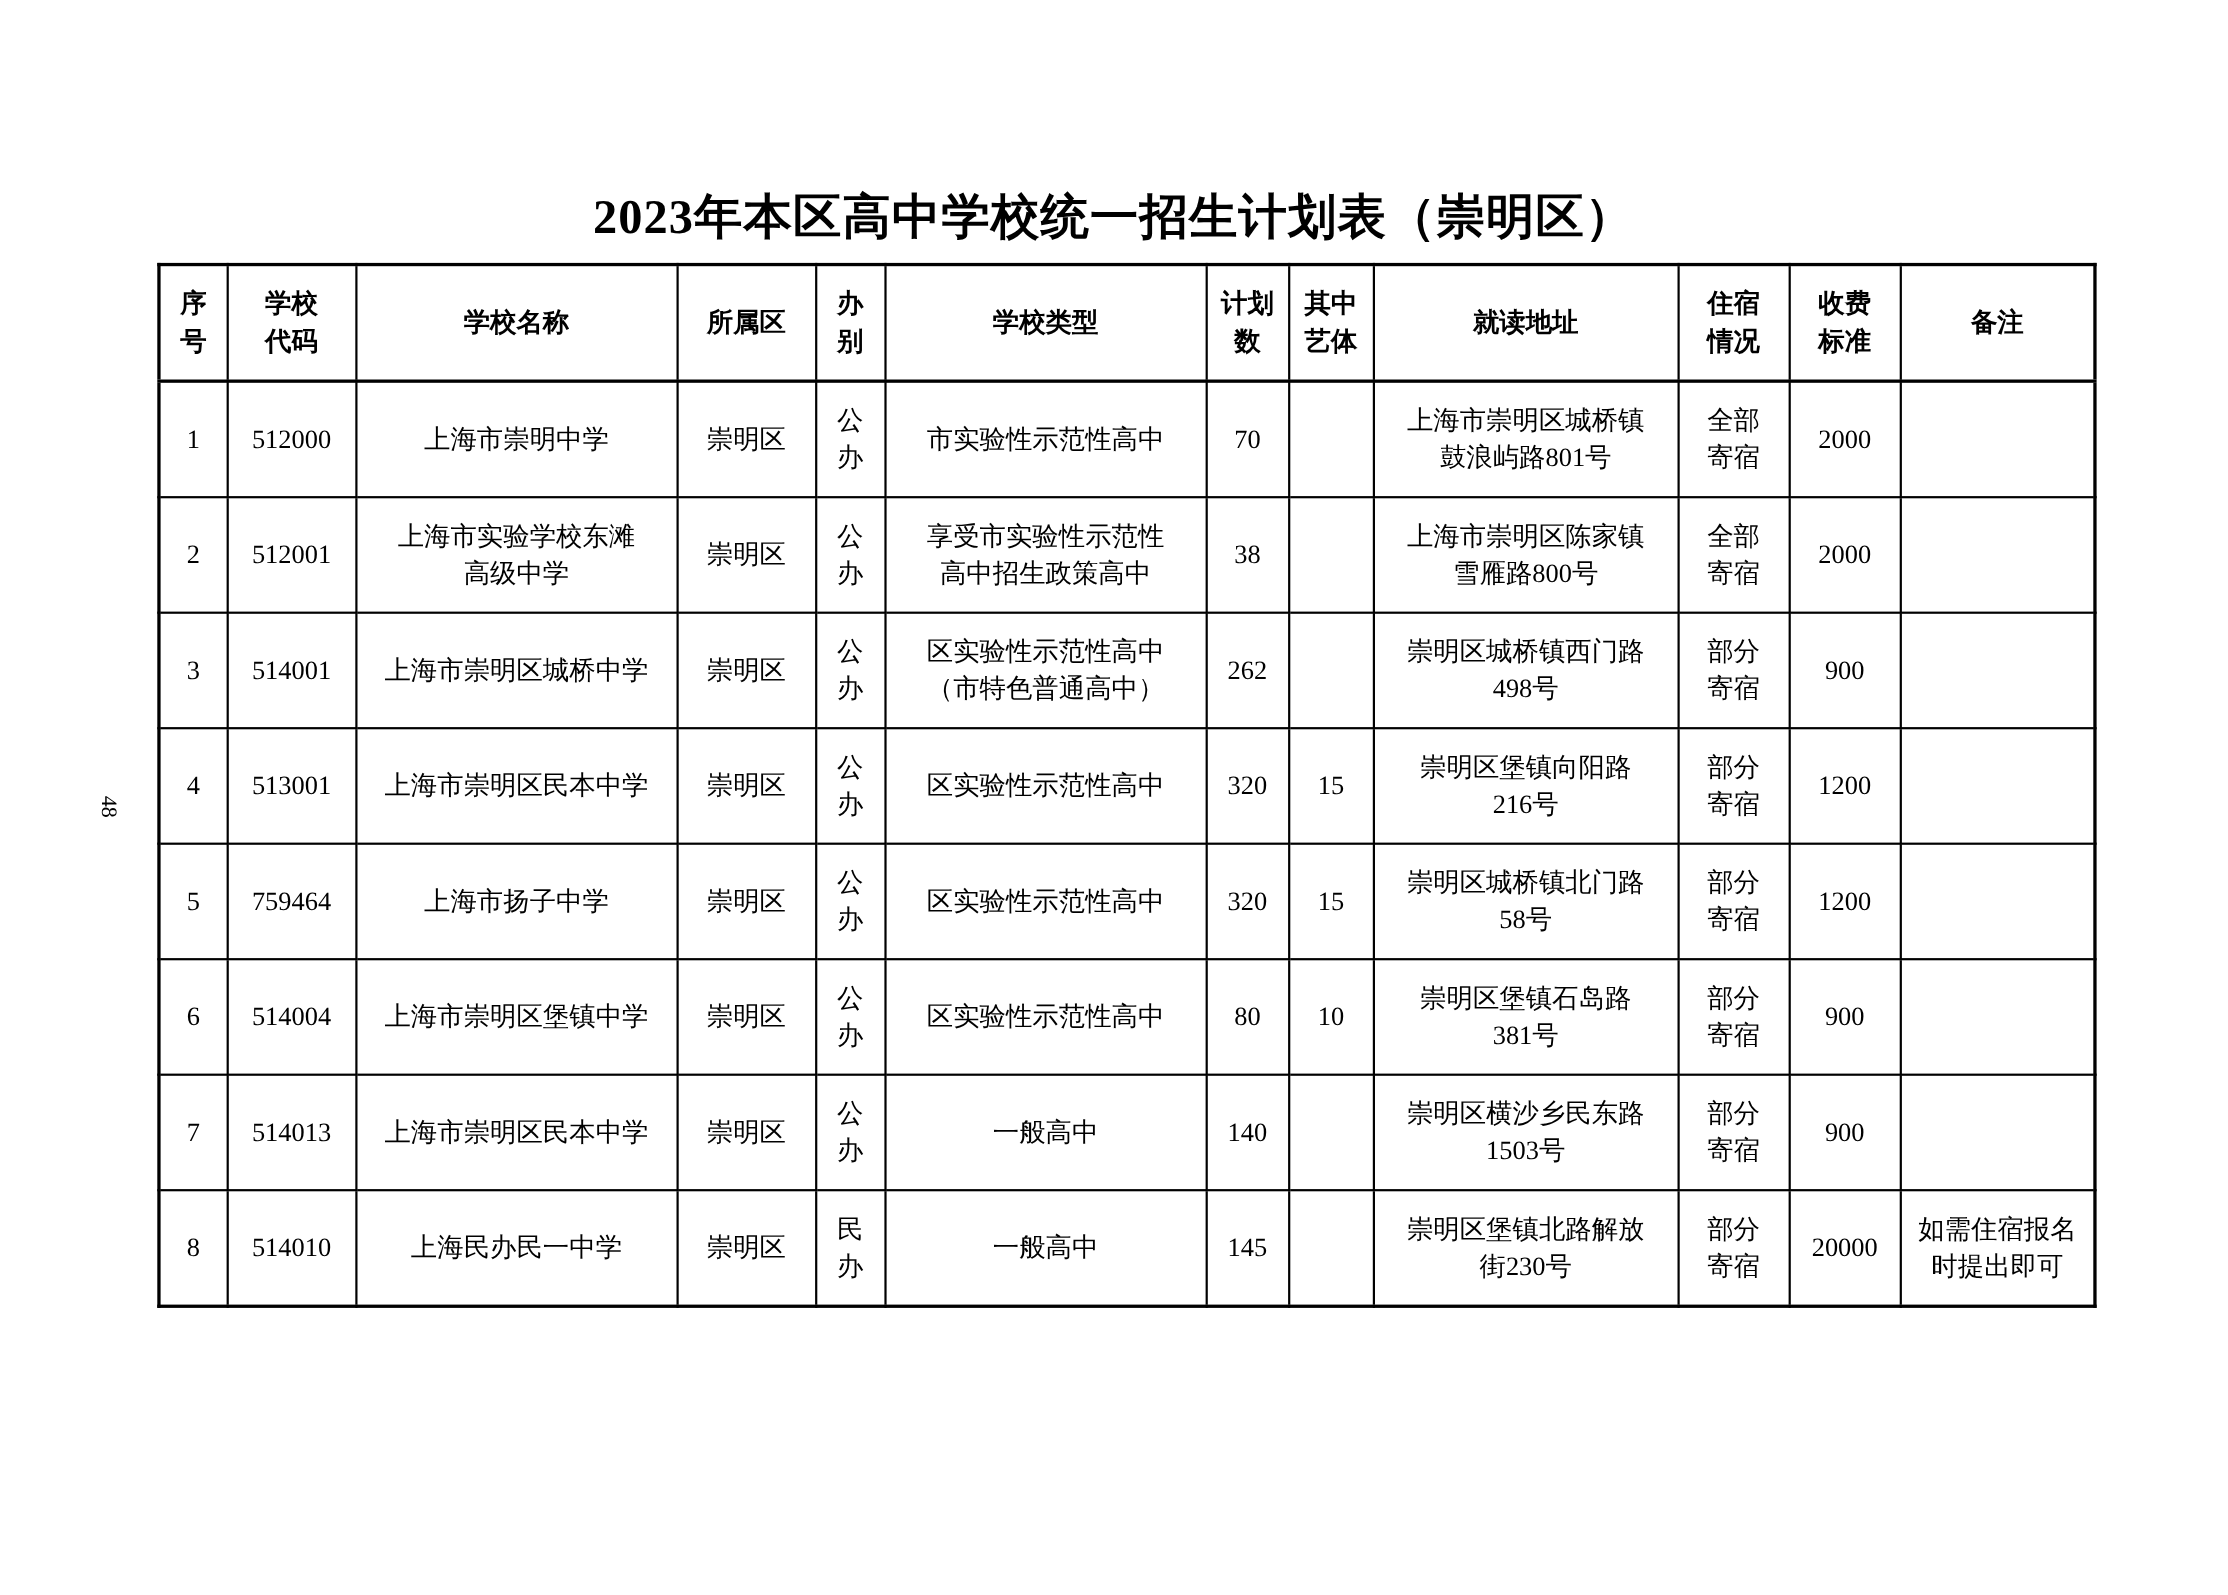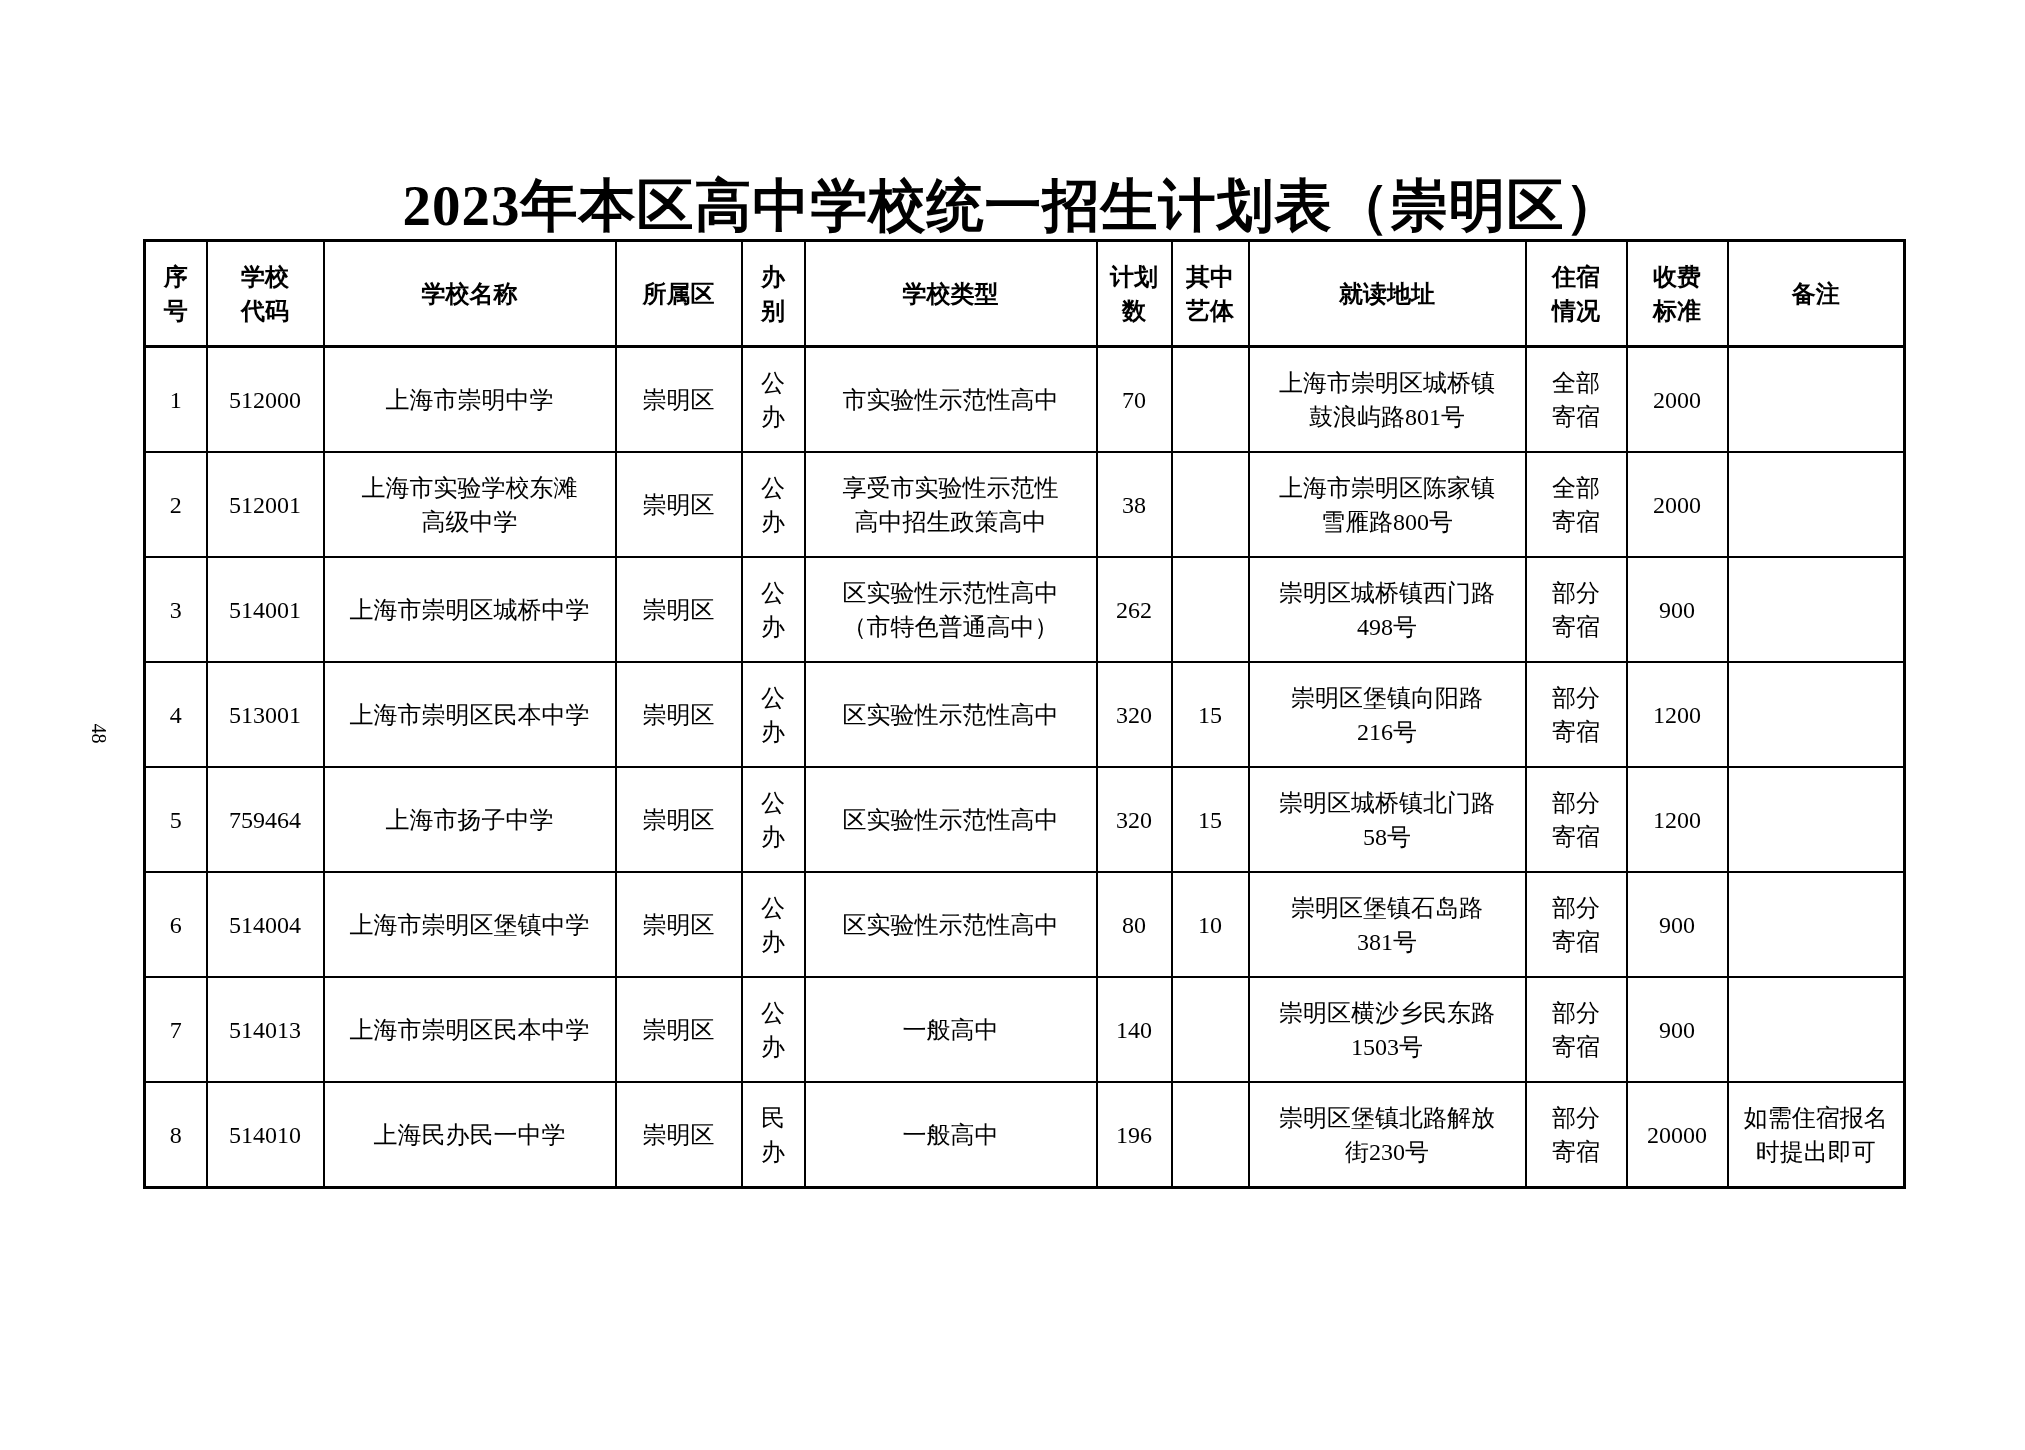--- a/index.html
+++ b/index.html
@@ -1,19 +1,19 @@
 <!DOCTYPE html>
 <html><head>
   <meta charset="utf-8">
   <style>
     html, body { margin: 0; padding: 0; background: #ffffff; }
     body { width: 2025px; height: 1450px; position: relative; overflow: hidden;
            font-family: "Liberation Serif", "DejaVu Serif", serif; color: #000; }
     .title { position: absolute; left: 0; width: 2025px; top: 168px; text-align: center;
-             font-size: 57px; font-weight: bold; letter-spacing: 1px; }
+             font-size: 44px; font-weight: bold; letter-spacing: 1px; }
     .page-num { position: absolute; left: 88px; top: 722px; font-size: 20px;
                 transform: rotate(90deg); transform-origin: center; }
     table.plan { position: absolute; left: 143px; top: 239px; width: 1760px;
                  border-collapse: collapse; border: 3.5px solid #000; table-layout: fixed; }
     table.plan th, table.plan td { border: 2px solid #000; text-align: center; vertical-align: middle;
                  font-size: 24px; line-height: 34px; padding: 0 6px; }
     table.plan th { height: 103px; font-weight: bold; font-size: 24px; }
     table.plan td { height: 103px; font-weight: normal; }
     table.plan thead tr { border-bottom: 3px solid #000; }
   </style>
@@ -153,21 +153,21 @@
         <td><span class="ml">900</span></td>
         <td><span class="ml"></span></td>
       </tr>
       <tr>
         <td><span class="ml">8</span></td>
         <td><span class="ml">514010</span></td>
         <td><span class="ml">上海民办民一中学</span></td>
         <td><span class="ml">崇明区</span></td>
         <td><span class="ml">民<br>办</span></td>
         <td><span class="ml">一般高中</span></td>
-        <td><span class="ml">196</span></td>
+        <td><span class="ml">145</span></td>
         <td><span class="ml"></span></td>
         <td><span class="ml">崇明区堡镇北路解放<br>街230号</span></td>
         <td><span class="ml">部分<br>寄宿</span></td>
         <td><span class="ml">20000</span></td>
         <td><span class="ml">如需住宿报名<br>时提出即可</span></td>
       </tr>
     </tbody>
 </table>
 
 </body></html>

